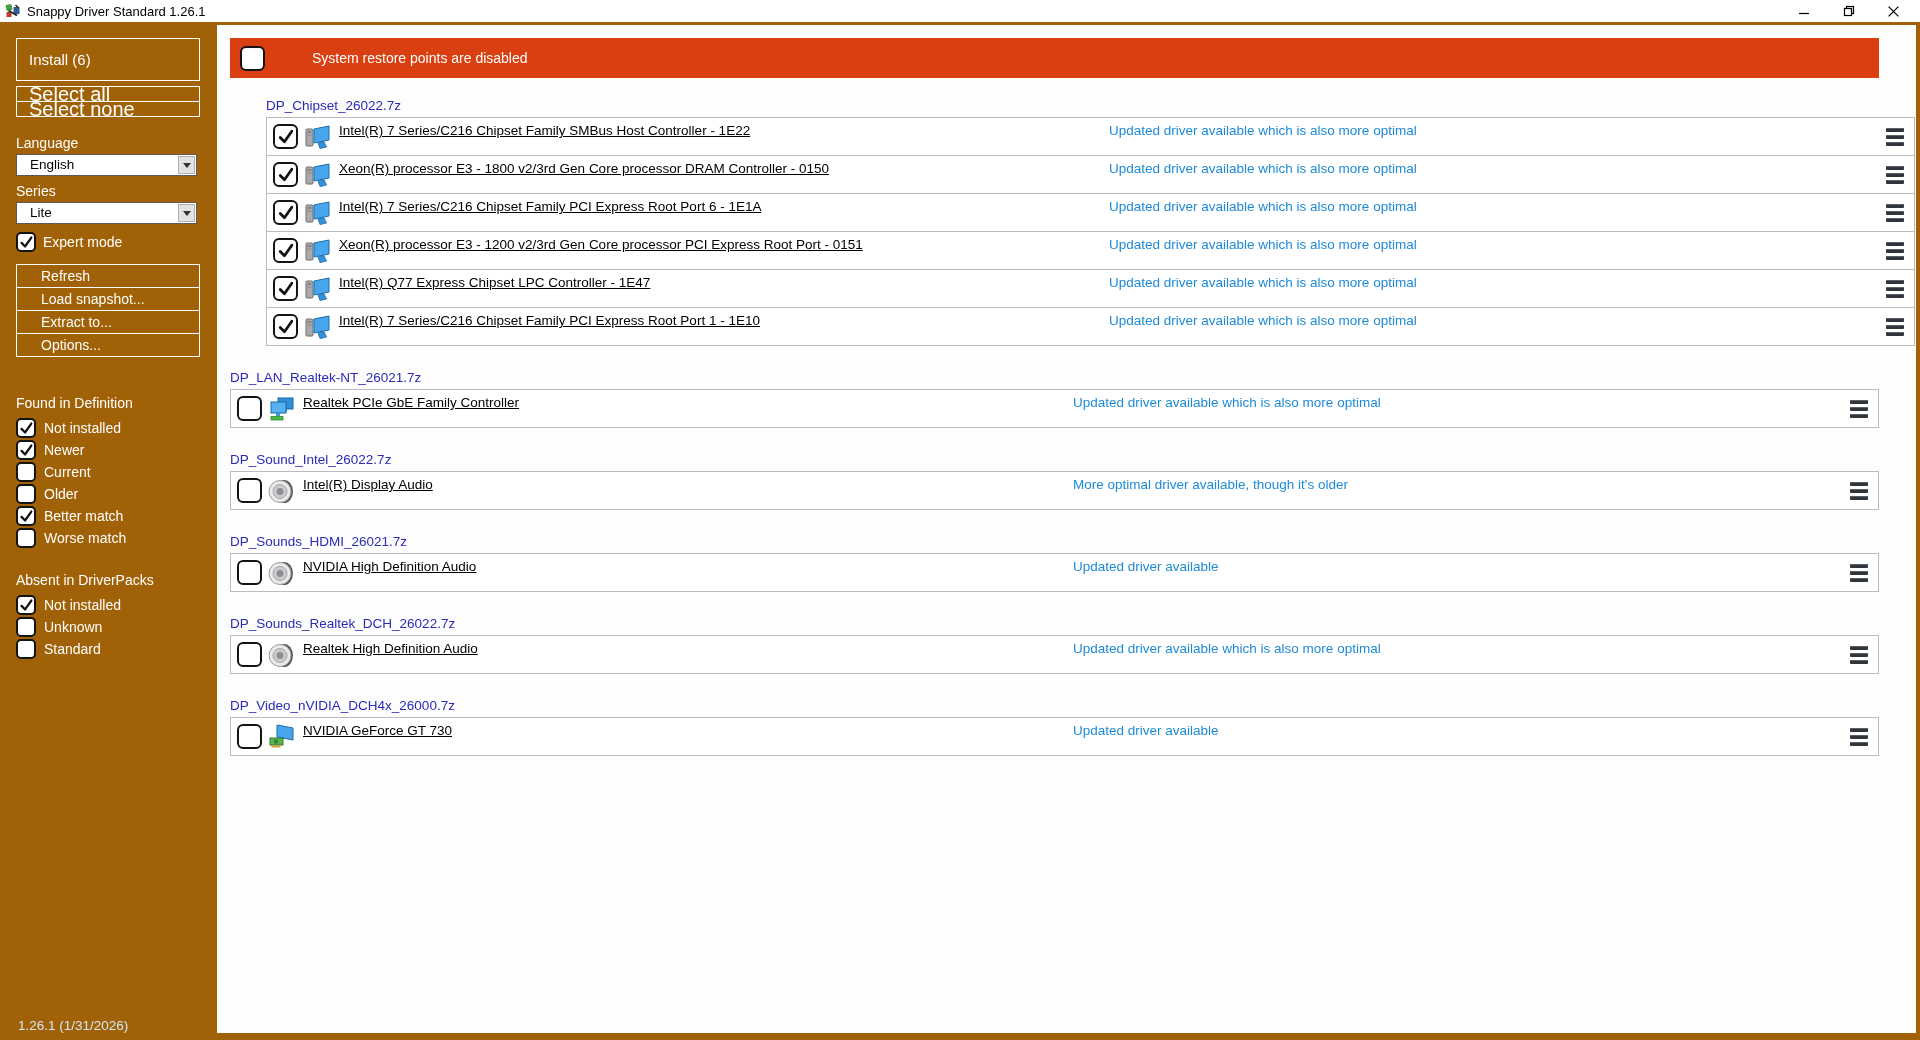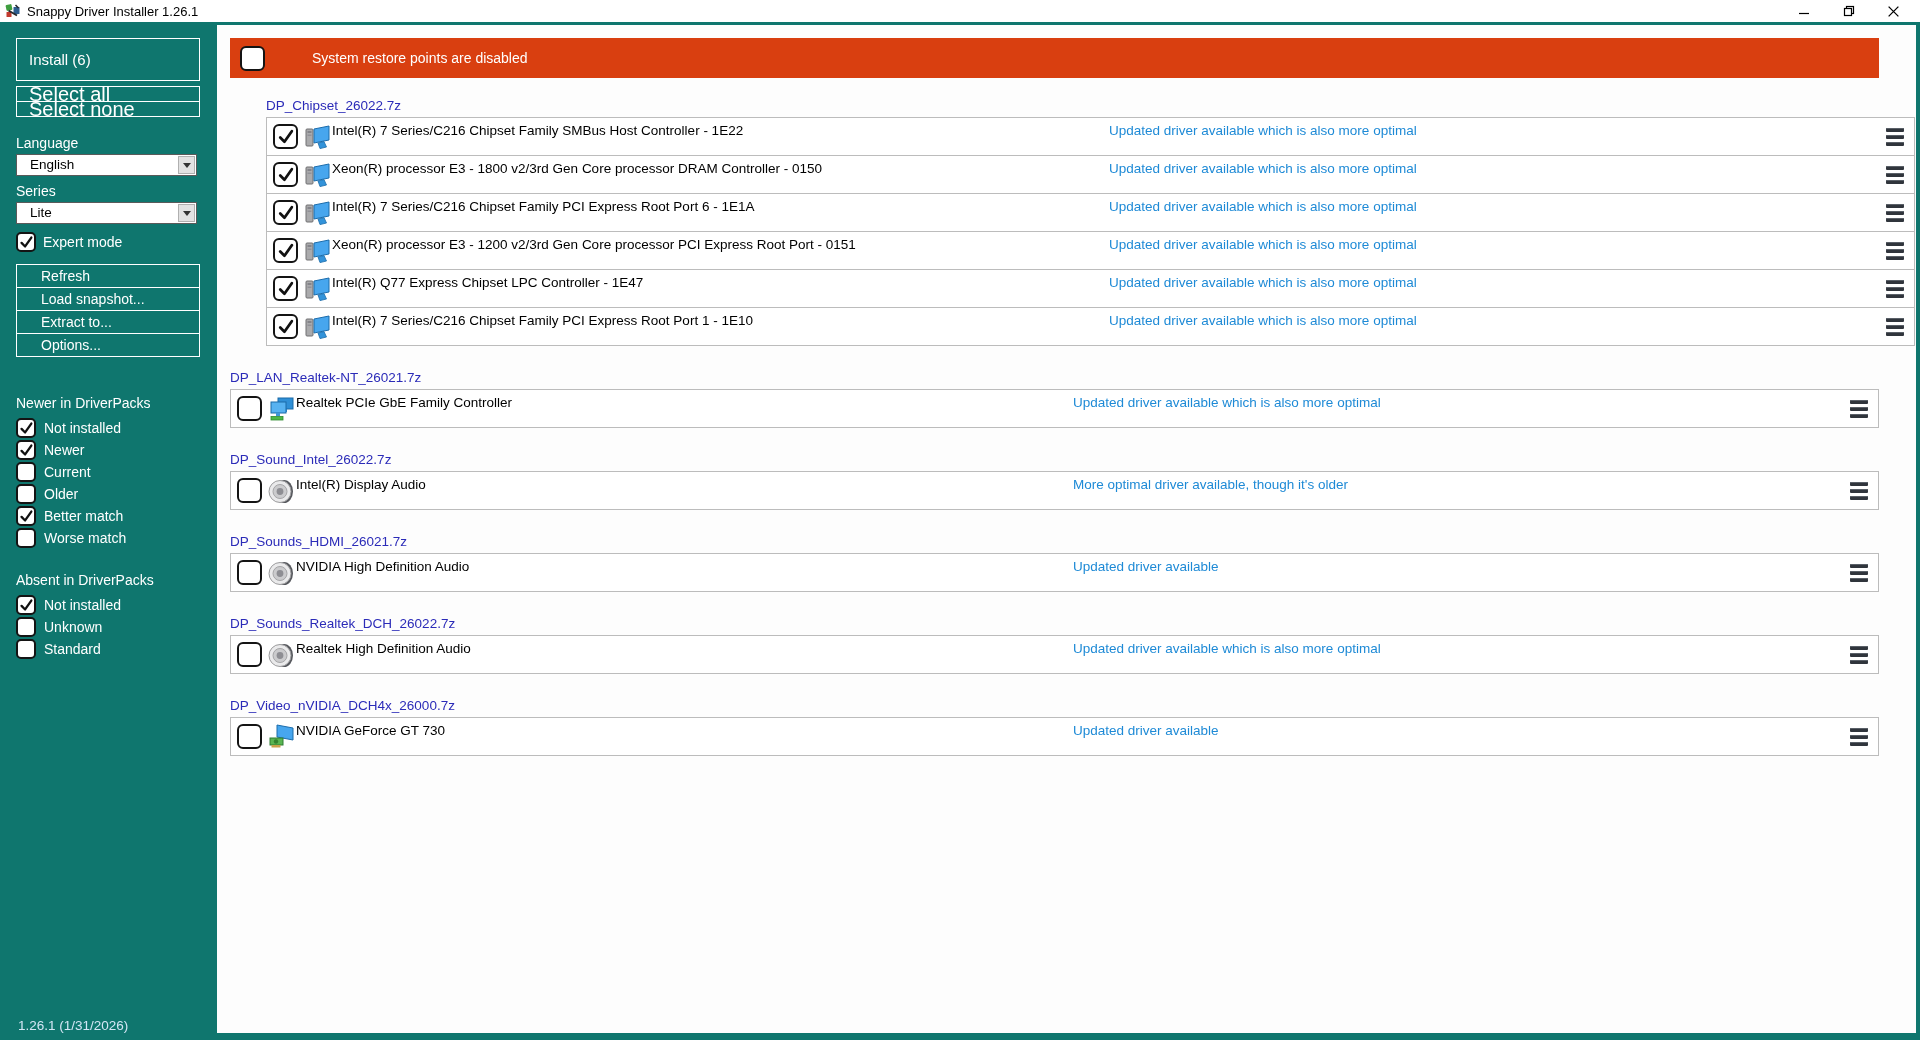--- a/index.html
+++ b/index.html
@@ -7,21 +7,21 @@
   body { background:#fff; }
 
   
   .titlebar { height:22px; background:#ffffff; display:flex; align-items:center; position:relative; }
   .titlebar .app-icon { width:16px; height:16px; margin-left:5px; }
   .titlebar .title { font-size:13px; color:#000; margin-left:6px; }
   .win-controls { position:absolute; right:4px; top:0; height:22px; display:flex; }
   .win-btn { width:45px; height:22px; display:flex; align-items:center; justify-content:center; cursor:pointer; }
 
   
-  .client { height:1018px; background:#0f766e; display:flex; position:relative; }
+  .client { height:1018px; background:#a16207; display:flex; position:relative; }
 
   
   .sidebar { width:217px; flex:0 0 217px; padding:16px 0 0 16px; position:relative; color:#fff; }
   .sbtn { width:184px; border:1px solid #ffffff; color:#fff; padding-left:12px; display:flex; align-items:center; cursor:pointer; }
   .sbtn.install { height:43px; font-size:15px; margin-bottom:5px; }
   .sbtn.small { height:16px; font-size:20px; margin-top:-1px; }
   .sbtn.small.first { margin-top:0; }
   .side-label { font-size:14px; color:#fff; margin-top:18px; margin-bottom:3px; }
   .side-label.tight { margin-top:7px; }
   .select { position:relative; width:181px; height:22px; background:#fff; border:1px solid #5a5a5a; cursor:pointer; }
@@ -55,37 +55,37 @@
   .banner .cb { margin-left:10px; }
   .banner .txt { color:#ffffff; font-size:14px; margin-left:29px; }
 
   .sections { margin-left:13px; width:1649px; }
   .section { margin-top:24px; }
   .section.first { margin-top:20px;padding-left:36px; }
   .pack-link { font-size:13.5px; color:#2b2bb8; margin-bottom:5px; cursor:pointer; width:max-content; }
   .drv-row { position:relative; width:1649px; height:39px; border:1px solid #bcbcbc; background:#fff; margin-top:-1px; }
   .drv-row .cb { position:absolute; left:6px; top:6px; }
   .drv-row .dev-icon { position:absolute; left:37px; top:5px; width:27px; height:29px; }
-  .drv-row .dev-name { position:absolute; left:65px; top:5px; font-size:13.5px; color:#000; }
+  .drv-row .dev-name { position:absolute; left:72px; top:5px; font-size:13.5px; color:#000;text-decoration:underline; }
   .drv-row .status { position:absolute; left:842px; top:5px; font-size:13.5px; color:#1e8ad6; }
   .drv-row .menu { position:absolute; right:8px; top:9px; width:20px; height:20px; display:flex; flex-direction:column; justify-content:center; gap:3px; cursor:pointer; }
   .drv-row .menu i { display:block; width:18px; height:4px; background:#30353c; border-radius:1px; box-shadow:inset 0 1px 0 #5a6068; }
 </style>
 </head>
 <body>
 
 <div class="titlebar">
   <svg class="app-icon" viewBox="0 0 16 16">
     <rect x="1" y="1.5" width="6" height="6" rx="1" fill="#3f9e3f" transform="rotate(-12 4 4.5)"></rect>
     <rect x="1.5" y="9" width="5" height="5" rx="0.5" fill="#c23a2e"></rect>
     <rect x="8.5" y="4" width="6" height="7" rx="0.5" fill="#2d5d8f"></rect>
     <path d="M3.5 7.5 L12 12.5" stroke="#26292e" stroke-width="2"></path>
     <path d="M10.5 2 L13.5 5" stroke="#26292e" stroke-width="1.6"></path>
   </svg>
-  <span class="title">Snappy Driver Installer 1.26.1</span>
+  <span class="title">Snappy Driver Standard 1.26.1</span>
   <div class="win-controls">
     <div class="win-btn">
       <svg width="12" height="12" viewBox="0 0 12 12">
           <path d="M1 8.5 H11" stroke="#000" stroke-width="1.2"></path>
         </svg>
     </div>
     <div class="win-btn">
       <svg width="12" height="12" viewBox="0 0 12 12" fill="none" stroke="#000" stroke-width="1.2">
         <rect x="3.5" y="1.5" width="7" height="7"></rect>
           <rect x="1.5" y="3.5" width="7" height="7" fill="#fff"></rect>
@@ -131,21 +131,21 @@
       <span class="lbl">Expert mode</span>
     </div>
 
     <div class="actions" id="actions">
         <div class="action-btn">Refresh</div>
         <div class="action-btn">Load snapshot...</div>
         <div class="action-btn">Extract to...</div>
         <div class="action-btn">Options...</div>
       </div>
 
-    <div class="filter-title">Newer in DriverPacks</div>
+    <div class="filter-title">Found in Definition</div>
     <div id="filters-found">
         <div class="filter-row">
     <span class="cb cb-sm checked">
       <svg class="tick" width="16" height="16" viewBox="0 0 18 18">
               <polyline points="4,10 8,14 15,4" fill="none" stroke="#111" stroke-width="2.6" stroke-linecap="round" stroke-linejoin="round"></polyline>
             </svg>
     </span>
     <span class="lbl">Not installed</span>
   </div>
         <div class="filter-row">

